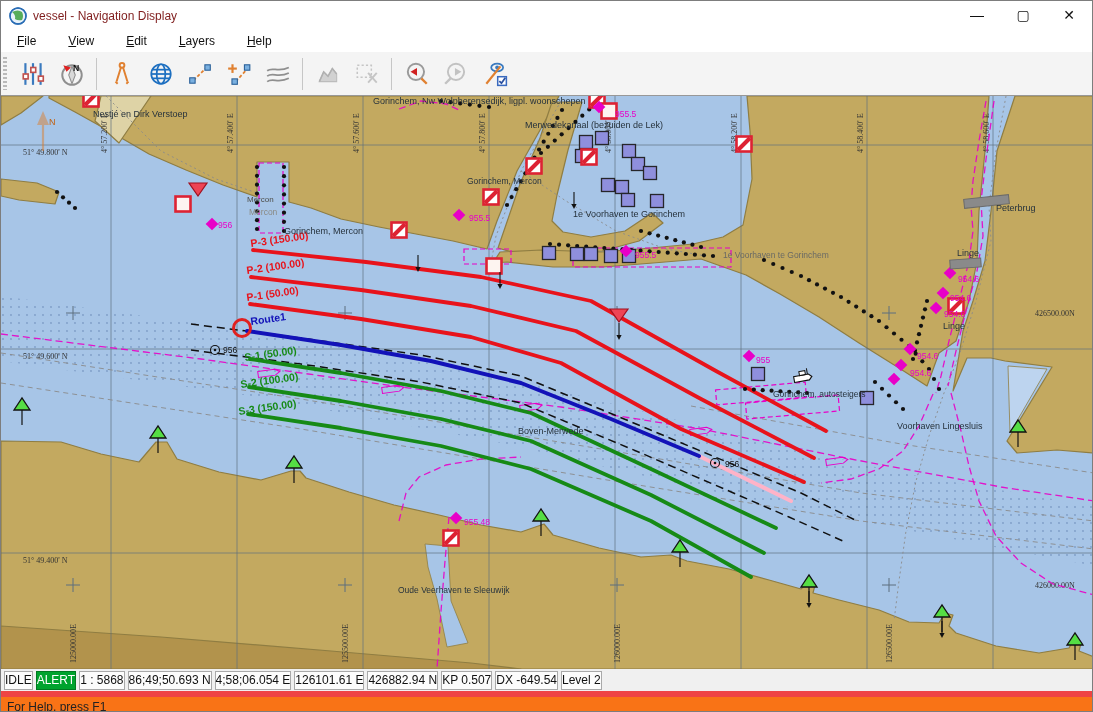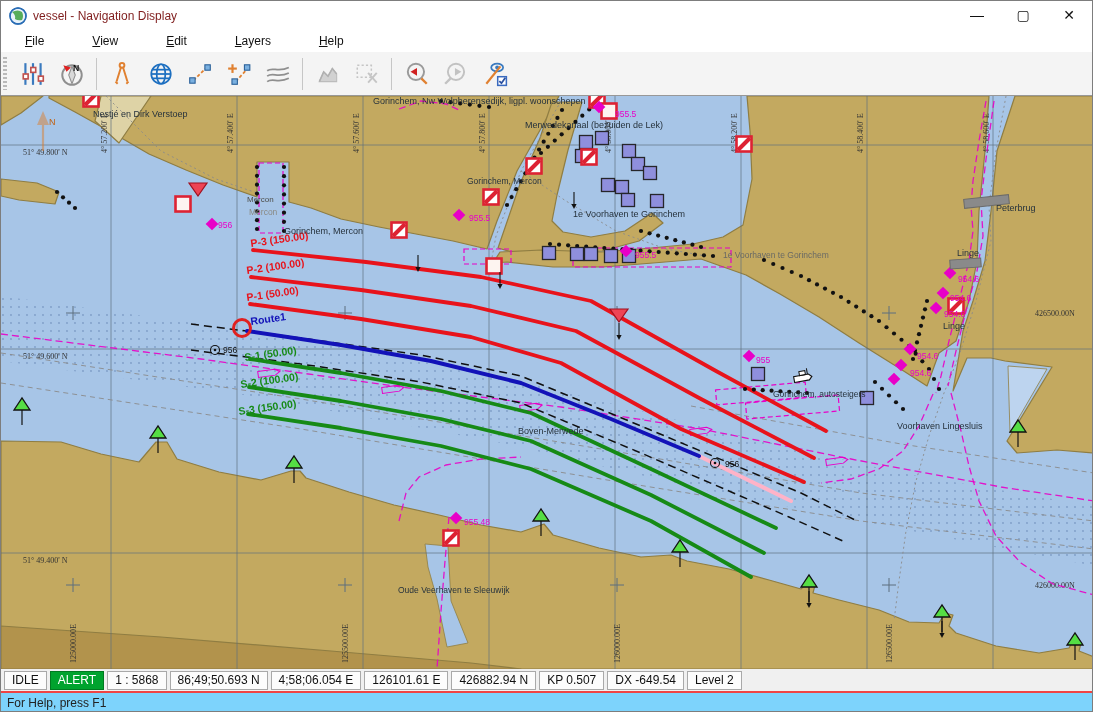--- a/index.html
+++ b/index.html
@@ -4,36 +4,36 @@
 <style>
   html,body{margin:0;padding:0}
   body{width:1093px;height:712px;font-family:"Liberation Sans",sans-serif;background:#fff;
        border:1px solid #7d7d7d;box-sizing:border-box;overflow:hidden;position:relative}
   .titlebar{height:29px;display:flex;align-items:center;background:#fff}
   .app-icon{width:18px;height:18px;margin:0 6px 0 8px}
   .title-text{font-size:12px;color:#7f1d1d}
   .win-controls{margin-left:auto;display:flex;height:29px}
   .win-btn{width:46px;text-align:center;line-height:29px;font-size:14px;color:#111}
   .menubar{height:22px;display:flex;align-items:center;background:#fff;font-size:12px;color:#111}
-  .menu-item{padding:2px 24px}
+  .menu-item{padding:2px 16px}
   .menu-item u{text-decoration:underline}
   .toolbar{height:44px;background:#f4f4f4;border-bottom:1px solid #989898;display:flex;align-items:center;
            padding-left:12px;position:relative;box-sizing:border-box}
   .gripper{position:absolute;left:2px;top:5px;bottom:5px;width:4px;
            background:repeating-linear-gradient(to bottom,#b9b9b9 0 2px,#f4f4f4 2px 4px)}
   .tb-btn{width:39px;height:36px;display:flex;align-items:center;justify-content:center}
   .tb-btn.disabled{opacity:.55;filter:grayscale(1)}
   .tb-sep{width:1px;height:32px;background:#c6c6c6;margin:0 5px}
   .map-wrap{height:573px;position:relative;background:#a7c5e7}
   .statusbar{height:22px;background:#f0f0f0;display:flex;align-items:center;padding-left:3px;
              font-size:12px;color:#111;box-sizing:border-box}
-  .sb-field{border:1px solid #a9a9a9;background:#fcfcfc;padding:0 7px;margin-right:3px;height:17px;
+  .sb-field{border:1px solid #a9a9a9;background:#fcfcfc;padding:0 0;margin-right:3px;height:17px;
             line-height:17px;white-space:nowrap}
   .sb-field.alert{background:#00a32e;color:#fff;border-color:#007a20}
-  .helpbar{height:22px;border-top:2px solid #ef4444;background:#7dd3fc;font-size:12px;color:#222;
+  .helpbar{height:22px;border-top:6px solid #ef4444;background:#f97316;font-size:12px;color:#222;
            line-height:21px;padding-left:6px;box-sizing:border-box}
   svg text{user-select:none}
 </style>
 </head>
 <body>
 
 <div class="titlebar">
   <svg class="app-icon" viewBox="0 0 18 18">
     <circle cx="9" cy="9" r="8" fill="#e8f2fb" stroke="#2a6db5" stroke-width="1.4"></circle>
     <path d="M3,5 Q7,8 6,12 Q9,14 13,13 Q15,9 13,5 Q9,2 3,5 Z" fill="#3da13d" opacity="0.85"></path>

